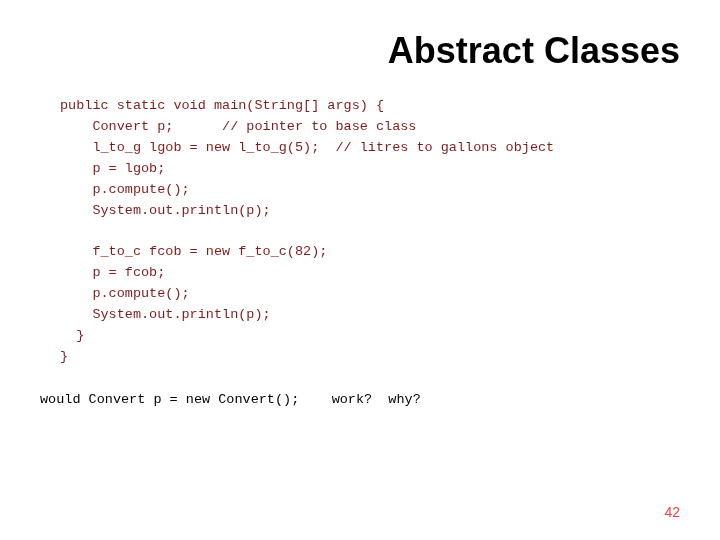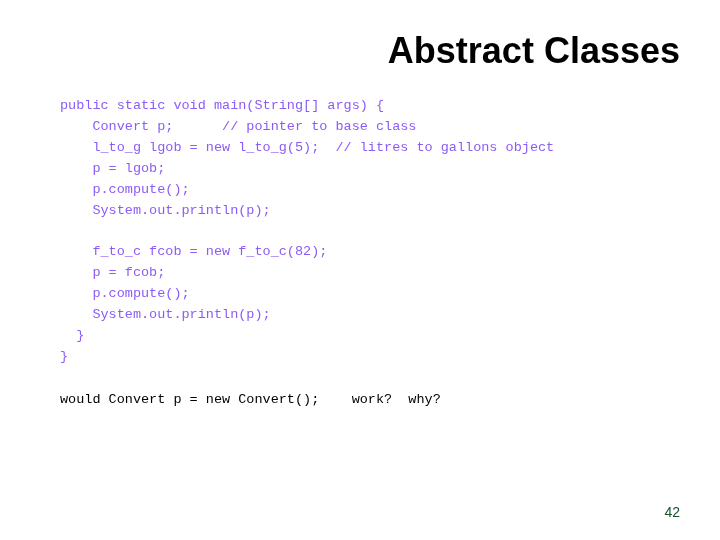--- a/index.html
+++ b/index.html
@@ -31,40 +31,39 @@
       font-weight: bold;
       color: #000000;
       margin-bottom: 24px;
       font-family: Arial, Helvetica, sans-serif;
     }
 
     .code-block {
       font-family: 'Courier New', Courier, monospace;
       font-size: 13.5px;
       line-height: 1.55;
-      color: #8b5cf6;
+      color: #7f1d1d;
       white-space: pre;
       margin-left: 20px;
     }
 
     .bottom-text {
       font-family: 'Courier New', Courier, monospace;
       font-size: 13.5px;
       color: #000000;
       white-space: pre;
       margin-top: 24px;
-      margin-left: 20px;
     }
 
     .page-number {
       position: absolute;
       bottom: 20px;
       right: 40px;
       font-size: 14px;
-      color: #14532d;
+      color: #ef4444;
       font-family: Arial, Helvetica, sans-serif;
     }
   </style>
 </head>
 <body>
 
 <div class="slide-container">
 
   <h1 class="slide-title">Abstract Classes</h1>
 

